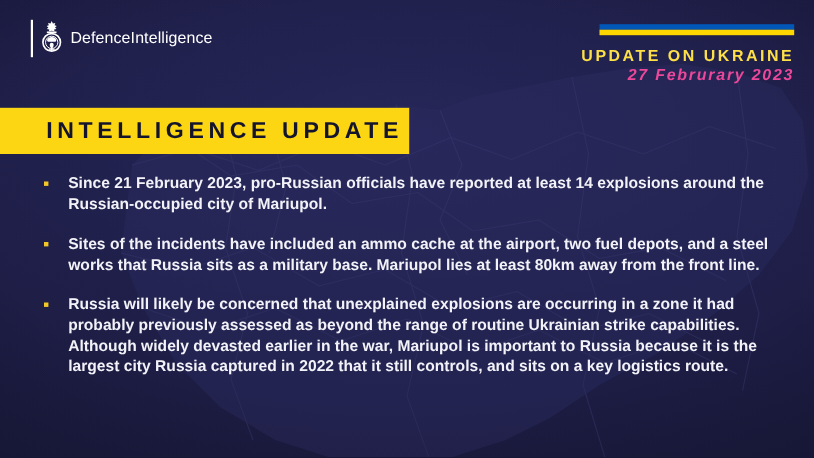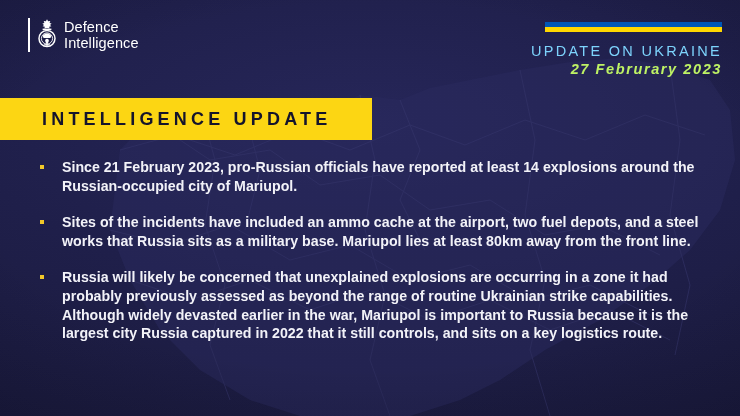--- a/index.html
+++ b/index.html
@@ -65,21 +65,21 @@
     flex: 0 0 auto;
   }
   .crest {
     width: 20px;
     height: 34px;
     flex: 0 0 auto;
   }
   .crest svg { display: block; }
   .logo-text {
     display: flex;
-    flex-direction: column;
+    flex-direction: row;
     justify-content: center;
     line-height: 1.12;
   }
   .logo-text span {
     color: #ffffff;
     font-size: 14.5px;
     font-weight: 400;
     letter-spacing: 0.1px;
     white-space: nowrap;
   }
@@ -93,29 +93,29 @@
     text-align: right;
   }
   .flagbar {
     width: 177px;
     margin-left: auto;
     margin-bottom: 11px;
   }
   .flag-blue { height: 5px; background: #0057b7; }
   .flag-yellow { height: 5px; background: #ffd700; }
   .update-title {
-    color: #7dd3fc;
+    color: #fde047;
     font-size: 14.5px;
-    font-weight: 400;
+    font-weight: 700;
     letter-spacing: 2.3px;
     line-height: 1.15;
     white-space: nowrap;
   }
   .update-date {
-    color: #bef264;
+    color: #ec4899;
     font-size: 14.5px;
     font-weight: 700;
     font-style: italic;
     letter-spacing: 1.6px;
     line-height: 1.2;
     margin-top: 1px;
     white-space: nowrap;
   }
 
   
@@ -124,21 +124,21 @@
     left: 0;
     top: 98px;
     width: 372px;
     height: 42px;
     background: #fcd613;
     display: flex;
     align-items: center;
   }
   .banner-text {
     color: #14142c;
-    font-size: 18px;
+    font-size: 21px;
     font-weight: 700;
     letter-spacing: 4.2px;
     padding-left: 42px;
     white-space: nowrap;
   }
 
   
   .bullets {
     position: absolute;
     left: 40px;

